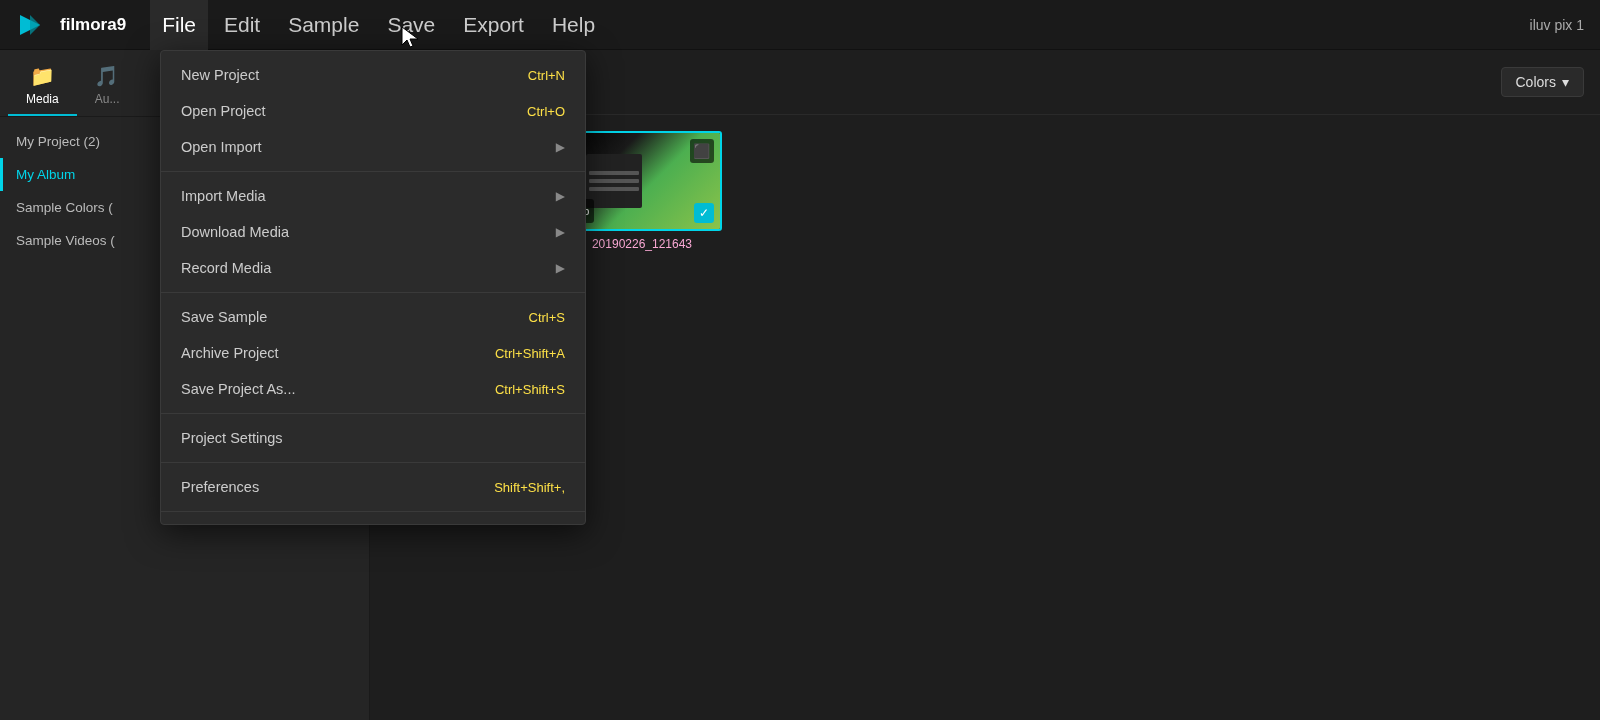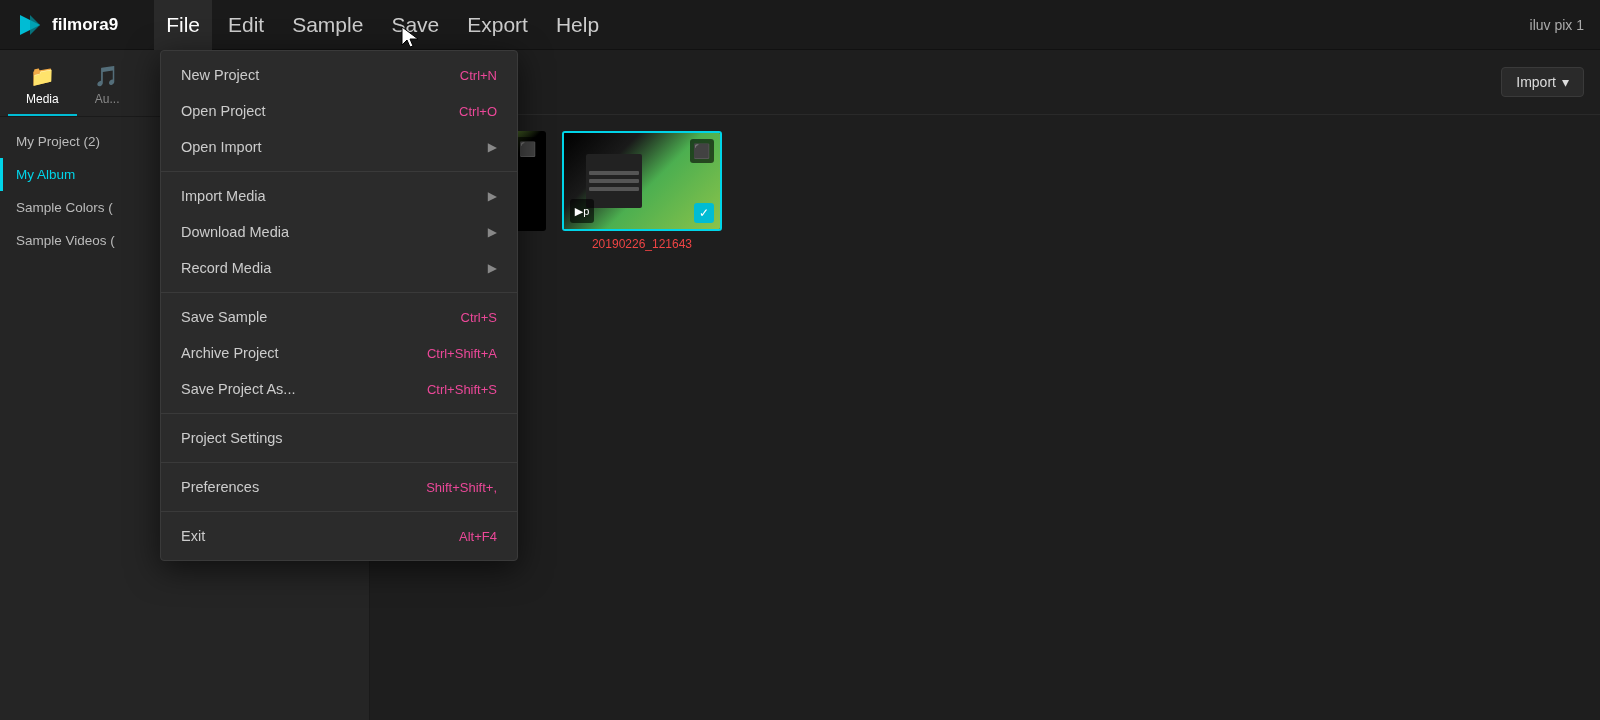--- a/index.html
+++ b/index.html
@@ -17,22 +17,22 @@
       display: flex;
       align-items: center;
       background: #1a1a1a;
       height: 50px;
       padding: 0 16px;
       border-bottom: 1px solid #111;
     }
     .logo-area {
       display: flex;
       align-items: center;
-      gap: 8px;
-      margin-right: 36px;
+      gap: 16px;
+      margin-right: 24px;
     }
     .logo-icon {
       width: 28px;
       height: 28px;
     }
     .logo-text {
       color: #fff;
       font-size: 17px;
       font-weight: 600;
     }
@@ -222,21 +222,21 @@
       background: rgba(0,0,0,0.6);
       border-radius: 3px;
       display: flex;
       align-items: center;
       justify-content: center;
       color: #fff;
       font-size: 11px;
     }
 
     .thumb-label {
-      color: #ef4444;
+      color: #f9a8d4;
       font-size: 12px;
       text-align: center;
     }
 
     
     .green-thumb {
       background: linear-gradient(135deg, #4caf50 0%, #8bc34a 40%, #000 60%);
     }
     .green-thumb2 {
       background: linear-gradient(135deg, #000 0%, #333 20%, #4caf50 50%, #8bc34a 100%);
@@ -250,42 +250,42 @@
       position: fixed;
       top: 0; left: 0; right: 0; bottom: 0;
       z-index: 100;
       pointer-events: none;
     }
 
     .file-menu-dropdown {
       position: absolute;
       top: 50px;
       left: 160px;
-      width: 358px;
+      width: 426px;
       background: #2b2b2b;
       border: 1px solid #3a3a3a;
       border-radius: 4px;
       box-shadow: 0 8px 32px rgba(0,0,0,0.6);
       z-index: 200;
       padding: 6px 0;
       pointer-events: all;
     }
 
     .dropdown-item {
       display: flex;
       align-items: center;
       justify-content: space-between;
       padding: 10px 20px;
       color: #ccc;
       font-size: 14.5px;
       cursor: pointer;
       user-select: none;
     }
     .dropdown-item .shortcut {
-      color: #ec4899;
+      color: #fde047;
       font-size: 13px;
     }
     .dropdown-item .arrow {
       color: #888;
       font-size: 12px;
     }
     .dropdown-separator {
       height: 1px;
       background: #3a3a3a;
       margin: 6px 0;
@@ -355,21 +355,21 @@
         <div style="display:flex;flex-direction:column;align-items:center;gap:4px;padding:6px 14px;cursor:pointer;color:#888;font-size:12px;">
           <span>🏅</span>
           <span>...ects</span>
         </div>
         <div style="display:flex;flex-direction:column;align-items:center;gap:4px;padding:6px 14px;cursor:pointer;color:#888;font-size:12px;">
           <span>🖼️</span>
           <span>Elements</span>
         </div>
       </div>
       <div class="record-btn">
-        <span>Import</span>
+        <span>Colors</span>
         <span>▾</span>
       </div>
     </div>
 
     <div class="media-grid">
 
       <div class="media-thumb">
         <div class="thumb-img green-thumb">
           <div class="film-badge">⬛</div>
         </div>
@@ -453,24 +453,20 @@
       <span class="shortcut"></span>
     </div>
     <div class="dropdown-separator"></div>
 
     <div class="dropdown-item">
       <span>Preferences</span>
       <span class="shortcut">Shift+Shift+,</span>
     </div>
     <div class="dropdown-separator"></div>
 
-    <div class="dropdown-item">
-      <span>Exit</span>
-      <span class="shortcut">Alt+F4</span>
-    </div>
   </div>
 
   <div class="cursor">
     <svg width="20" height="24" viewBox="0 0 20 24">
       <polygon points="2,2 2,20 7,15 10,22 13,21 10,14 18,14" fill="white" stroke="black" stroke-width="1"></polygon>
     </svg>
   </div>
 </div>
 
 </body></html>

